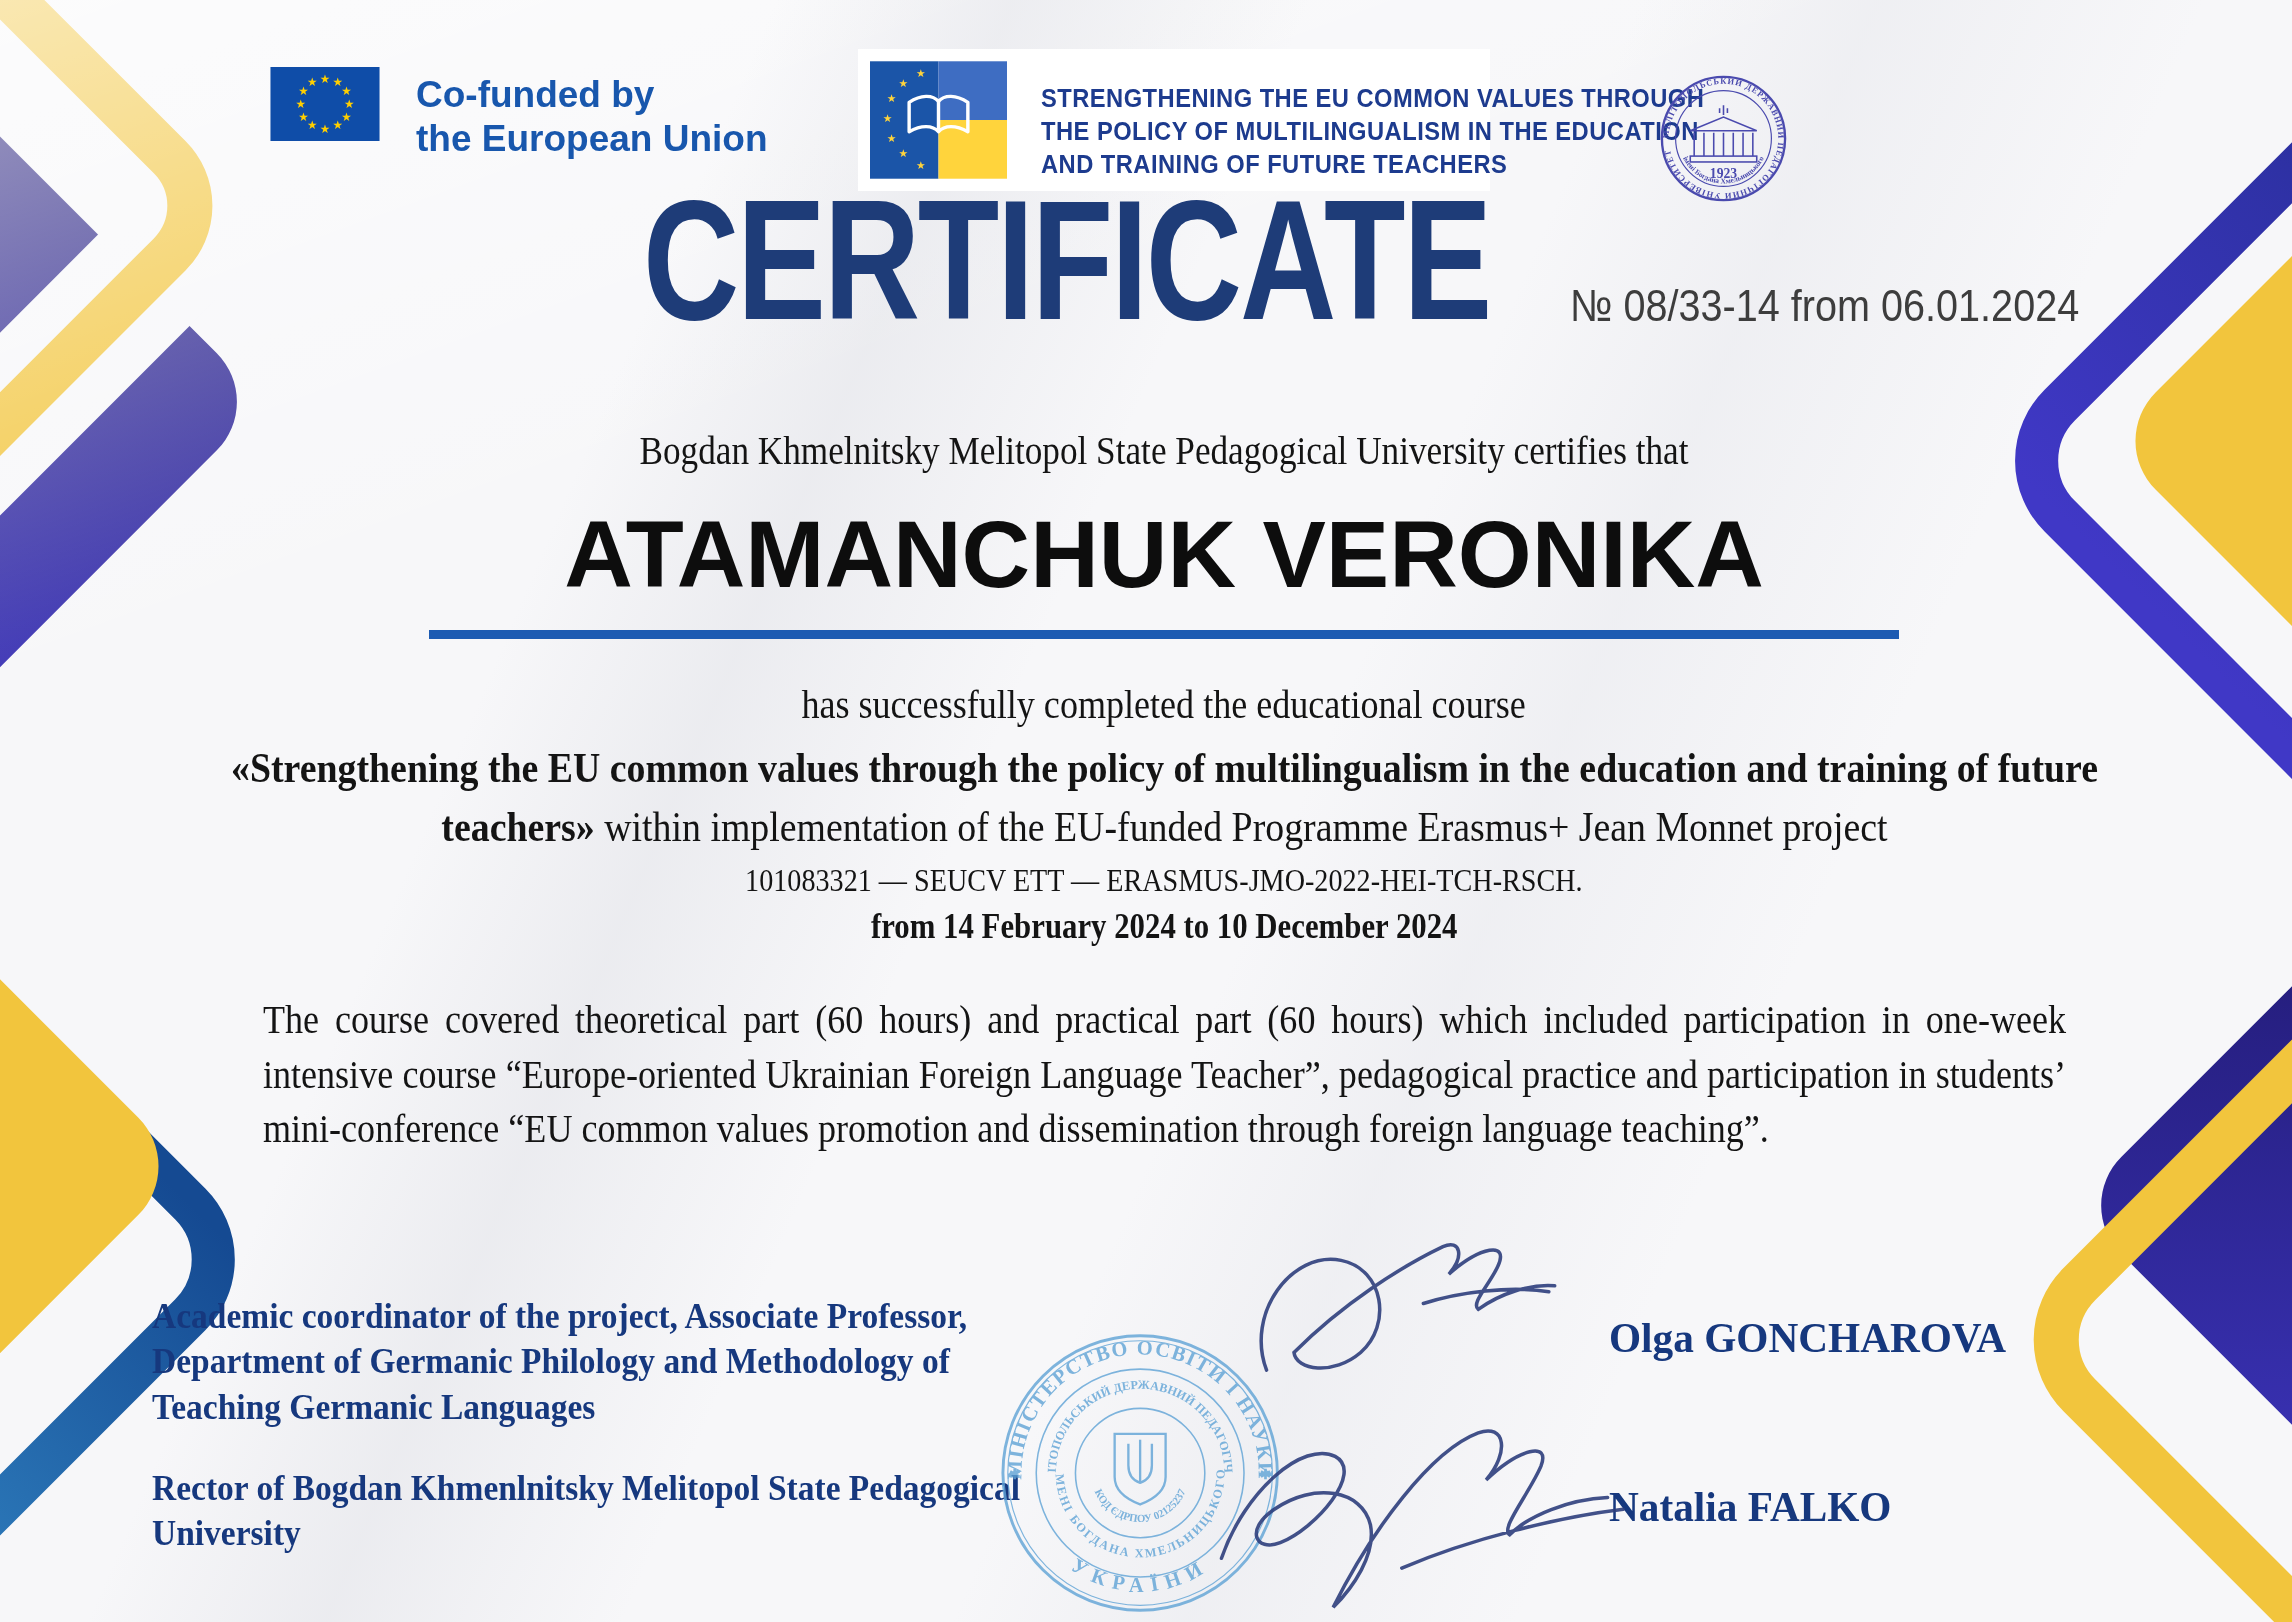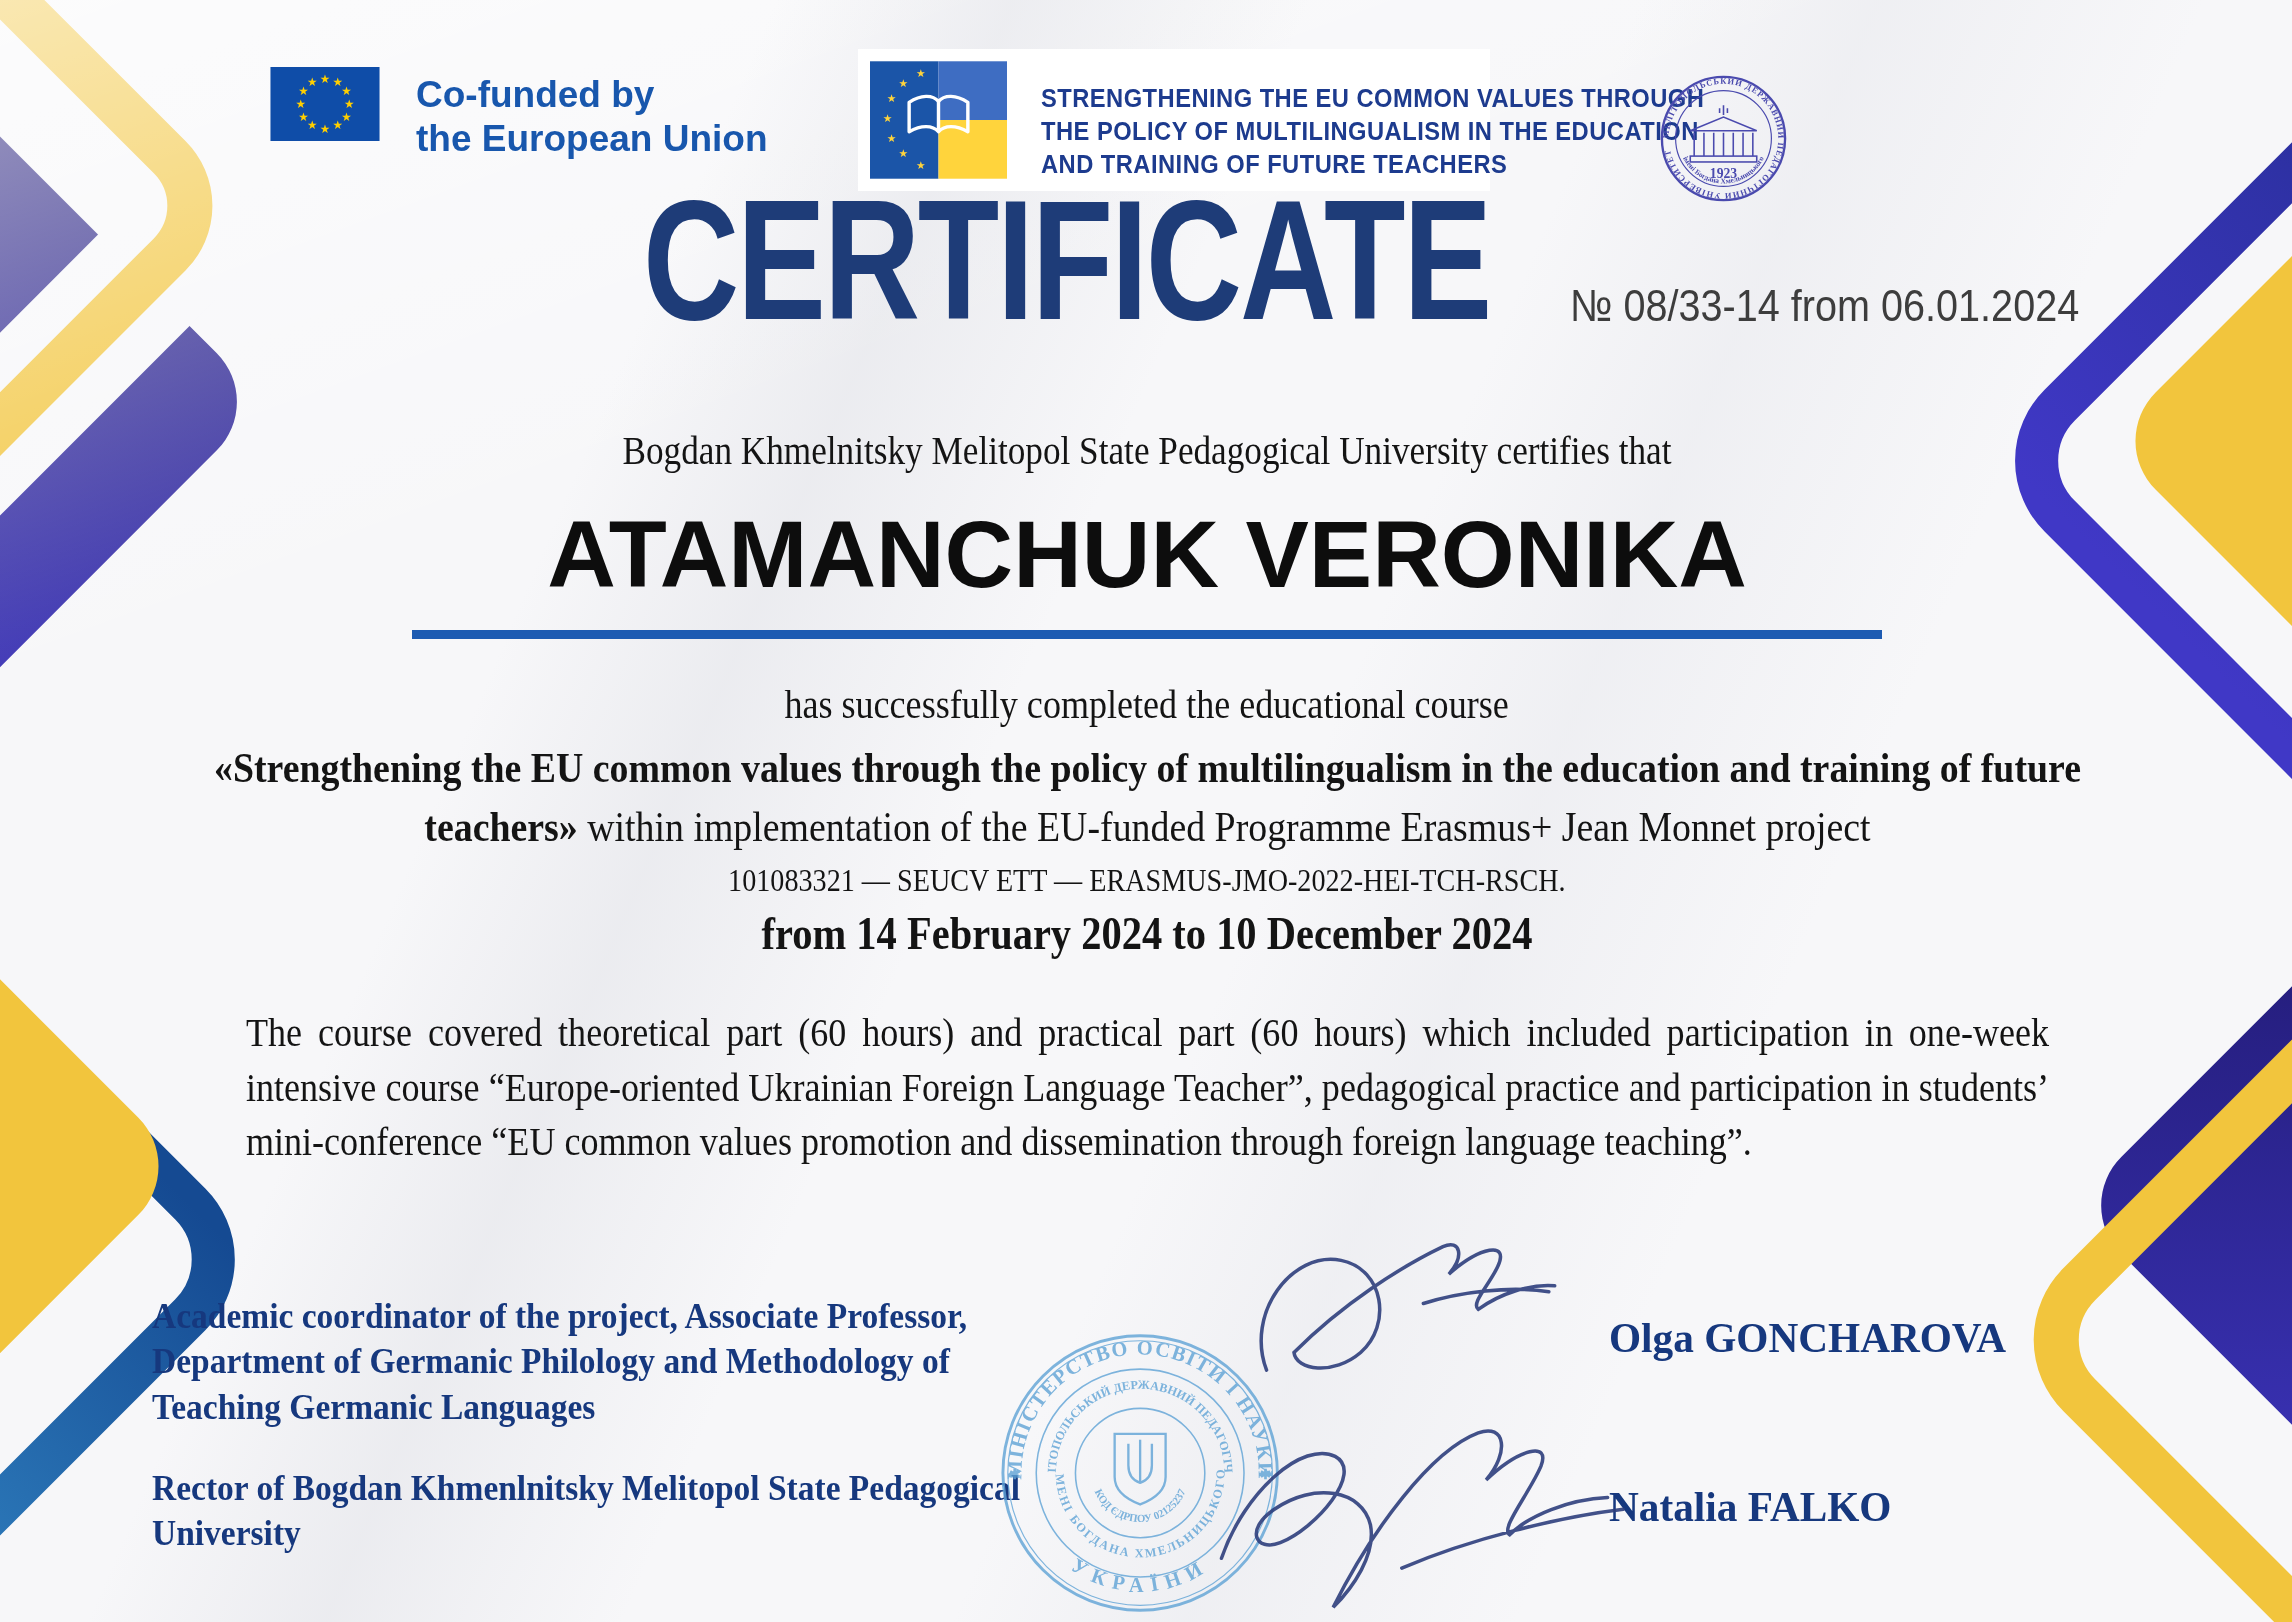--- a/index.html
+++ b/index.html
@@ -27,32 +27,32 @@
   .logo-text { position:absolute; left:1041px; top:82px; font-family:"Liberation Sans",sans-serif;
                font-weight:700; font-size:25.5px; line-height:1.3; color:#1d3b8e; letter-spacing:0.5px;
                transform:scaleX(.93); transform-origin:left top; white-space:nowrap; }
 
   .cert-title { position:absolute; left:643px; top:174px; font-family:"Liberation Sans",sans-serif;
                 font-weight:800; font-size:171px; line-height:1; color:#1e3c78; letter-spacing:-2.9px;
                 transform:scaleX(.78); transform-origin:left top; white-space:nowrap; }
   .cert-number { position:absolute; left:1570px; top:280px; font-family:"Liberation Sans",sans-serif;
                  font-size:45px; color:#3d3d3d; transform:scaleX(.88); transform-origin:left top; white-space:nowrap; }
 
-  .column { position:absolute; left:206px; top:427px; width:1882px; text-align:center; color:#141414; }
+  .column { position:absolute; left:223px; top:427px; width:1882px; text-align:center; color:#141414; }
   .cond { display:inline-block; transform:scaleX(.88); transform-origin:center; white-space:nowrap; }
   .certifies { font-size:40px; }
   .recipient { margin-top:25.5px; font-family:"Liberation Sans",sans-serif; font-weight:700;
                font-size:95px; letter-spacing:0; color:#0d0d0d;text-align:center; }
   .rule { width:1470px; height:8.8px; background:#1d5bb2; margin:21.6px auto 0; }
   .completed { margin-top:41px; font-size:41px; }
   .course { width:2137px; margin:9.8px 0 0 -127px; transform:scaleX(.88); transform-origin:center top;
             font-size:43px; line-height:1.38; }
   .codeline { margin-top:5.9px; font-size:32px; }
   .hours { margin-top:43px; font-size:46px; font-weight:700; }
-  .dates { margin-top:7.8px; font-size:46px; font-weight:700; }
+  .dates { margin-top:7.8px; font-size:35px; font-weight:700; }
   .descr { width:2049px; margin:45px 0 0 -83px; transform:scaleX(.88); transform-origin:center top;
            text-align:justify; font-size:41px; line-height:1.33; }
 
   .signer-title { position:absolute; font-weight:700; font-size:36px; line-height:1.26; color:#16387e;
                   transform:scaleX(.93); transform-origin:left top; }
   .signer-name  { position:absolute; font-weight:700; font-size:43px; color:#16387e;
                   transform:scaleX(.96); transform-origin:left top; white-space:nowrap; }
   #coordinator-title { left:152px; top:1294px; width:965px; }
   #rector-title { left:152px; top:1466px; width:1019px; }
   #coordinator-name { left:1609px; top:1313px; }

